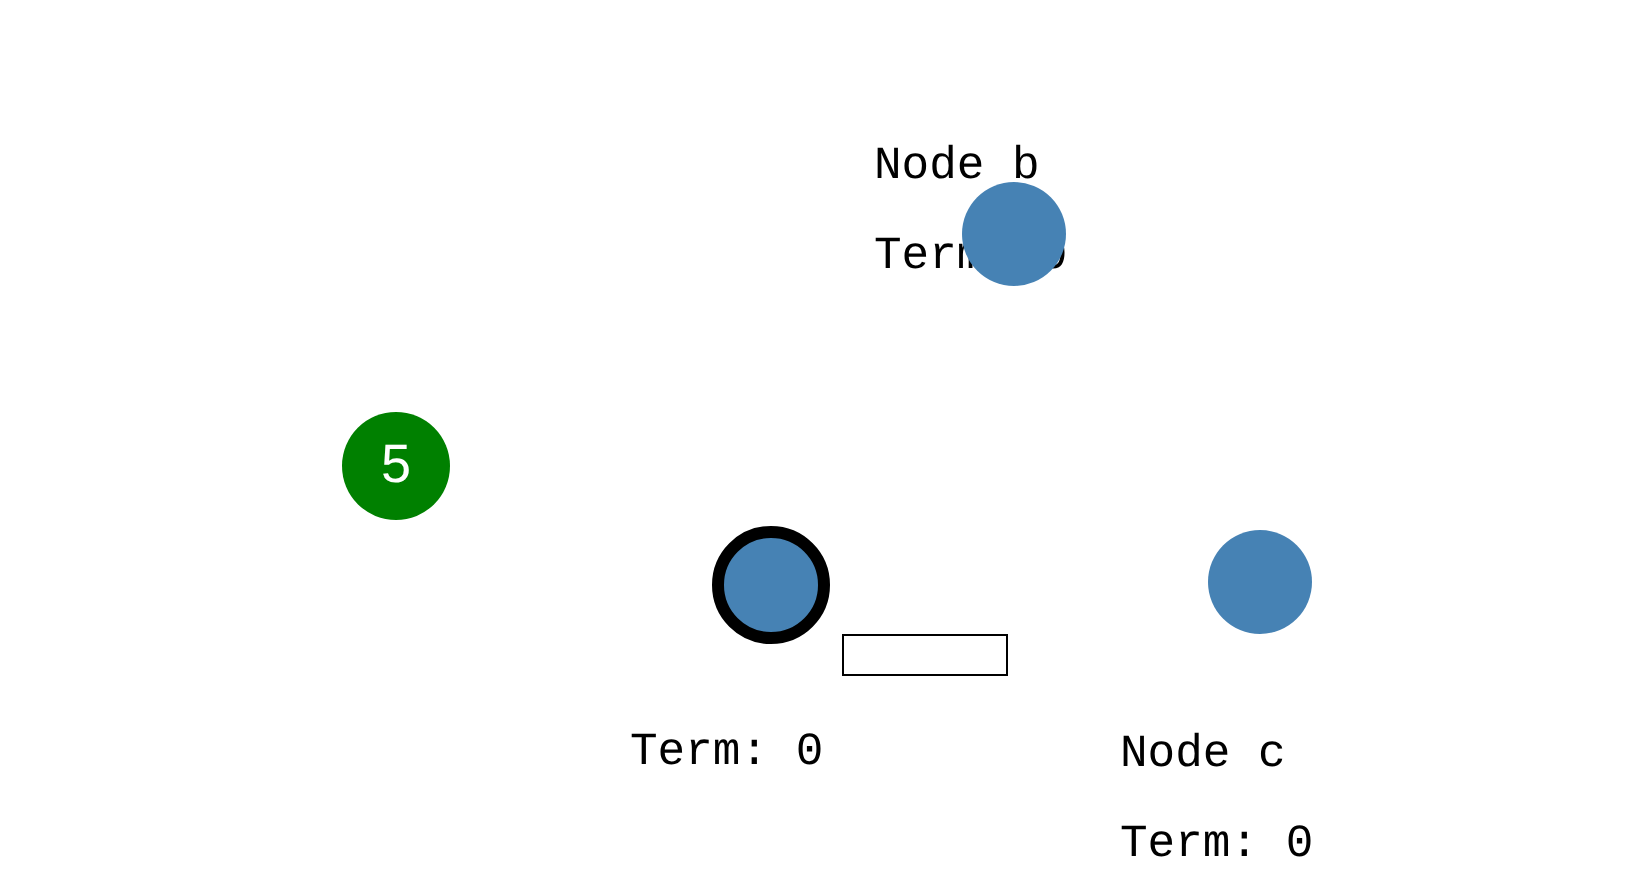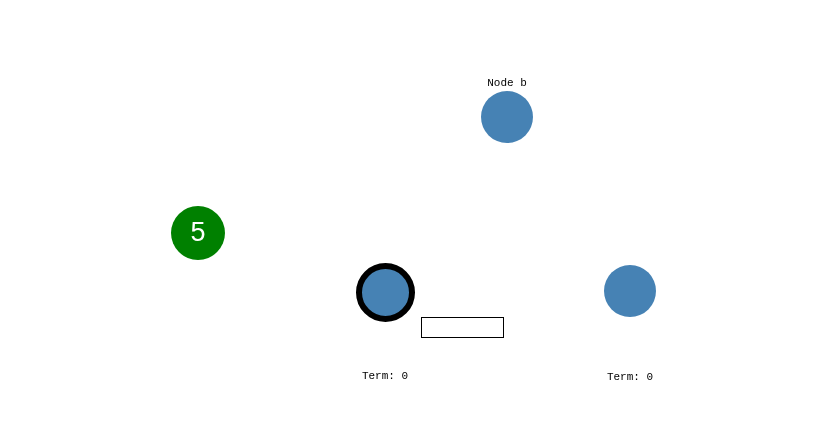--- a/index.html
+++ b/index.html
@@ -11,22 +11,22 @@
     position: relative;
     width: 825px;
     height: 447px;
     background: var(--background, #ffffff);
     overflow: hidden;
     font-family: "Liberation Mono", monospace;
   }
   .node-label {
     position: absolute;
     width: 140px;
-    text-align: center;
-    font-size: 11px;
+    text-align: left;
+    font-size: 23px;
     line-height: 15px;
     letter-spacing: 0px;
     color: var(--label-text, #000000);
     white-space: pre;
   }
   .node-circle {
     position: absolute;
     width: 52px;
     height: 52px;
     border-radius: 50%;
@@ -97,16 +97,17 @@
   <div class="node-circle circle-a leader"></div>
   <div class="command-box">
     <span>SET 5</span>
   </div>
   <div class="node-label label-a">
     <div>Term: 0</div>
   </div>
 
   <div class="node-circle circle-c"></div>
   <div class="node-label label-c">
+    <div>Node c</div>
     <div>Term: 0</div>
   </div>
 
 </div>
 
 </body></html>

